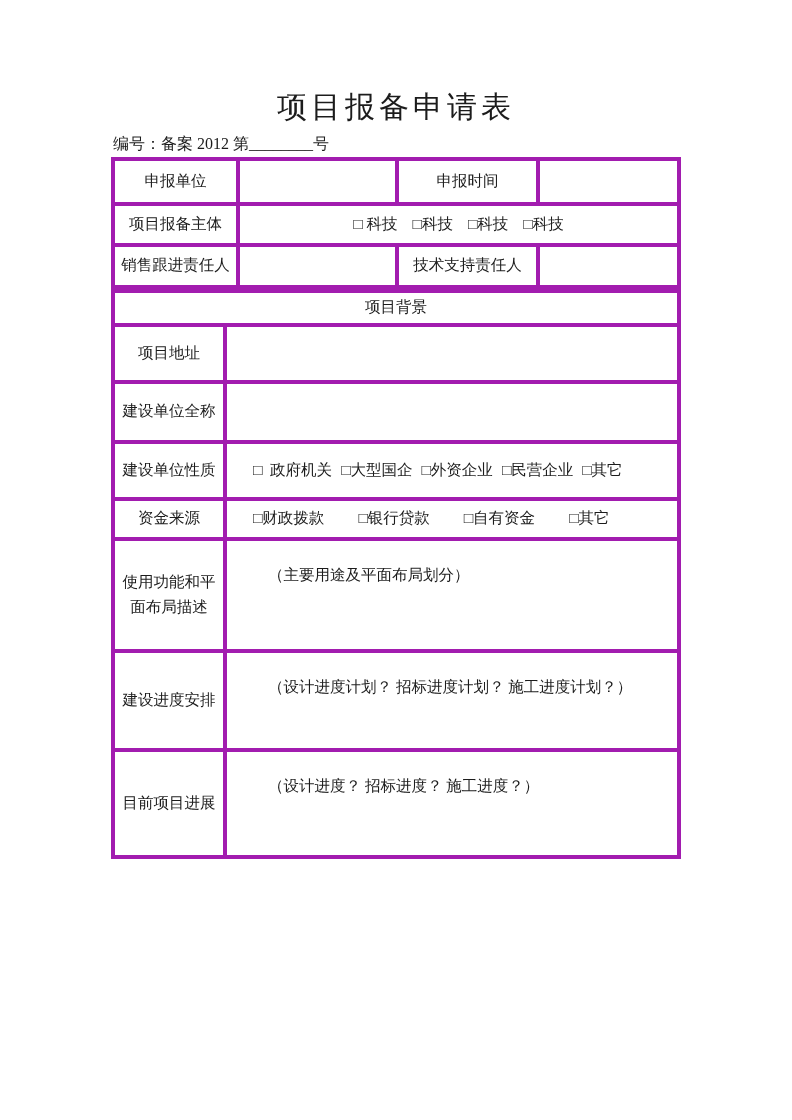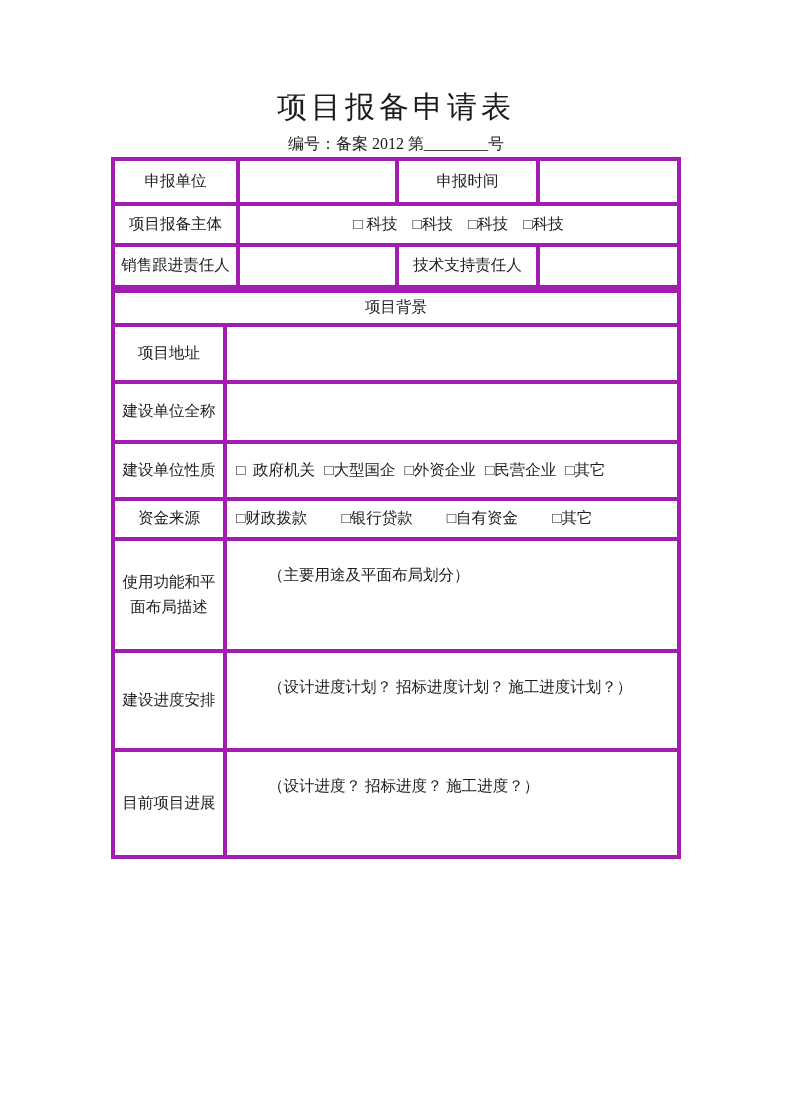--- a/index.html
+++ b/index.html
@@ -16,21 +16,21 @@
     text-align: center;
     font-size: 30px;
     font-weight: 500;
     letter-spacing: 4px;
     line-height: 1.15;
   }
 
   .serial {
     width: 566px;
     margin: 9px auto 2px auto;
-    text-align: center;
+    text-align: left;
     font-size: 16px;
     white-space: pre;
   }
 
   table.form {
     width: 566px;
     margin: 0 auto;
     border-collapse: collapse;
     table-layout: fixed;
   }
@@ -64,21 +64,21 @@
   tr.h107 { height: 107px; }
 
   .section-cell { text-align: center; padding: 3px; }
 
   .opts {
     display: flex;
     align-items: center;
     white-space: pre;
   }
   .opts.center { justify-content: center; gap: 15px; }
-  .opts.left   { justify-content: flex-start; padding-left: 9px; }
+  .opts.left   { justify-content: flex-start; padding-left: 26px; }
   .opts.gap-sm { gap: 9px; }
   .opts.gap-lg { gap: 34px; }
 
   .hint-cell {
     vertical-align: top !important;
     text-align: left;
     padding: 6px 10px;
     white-space: pre-wrap;
   }
 </style>

